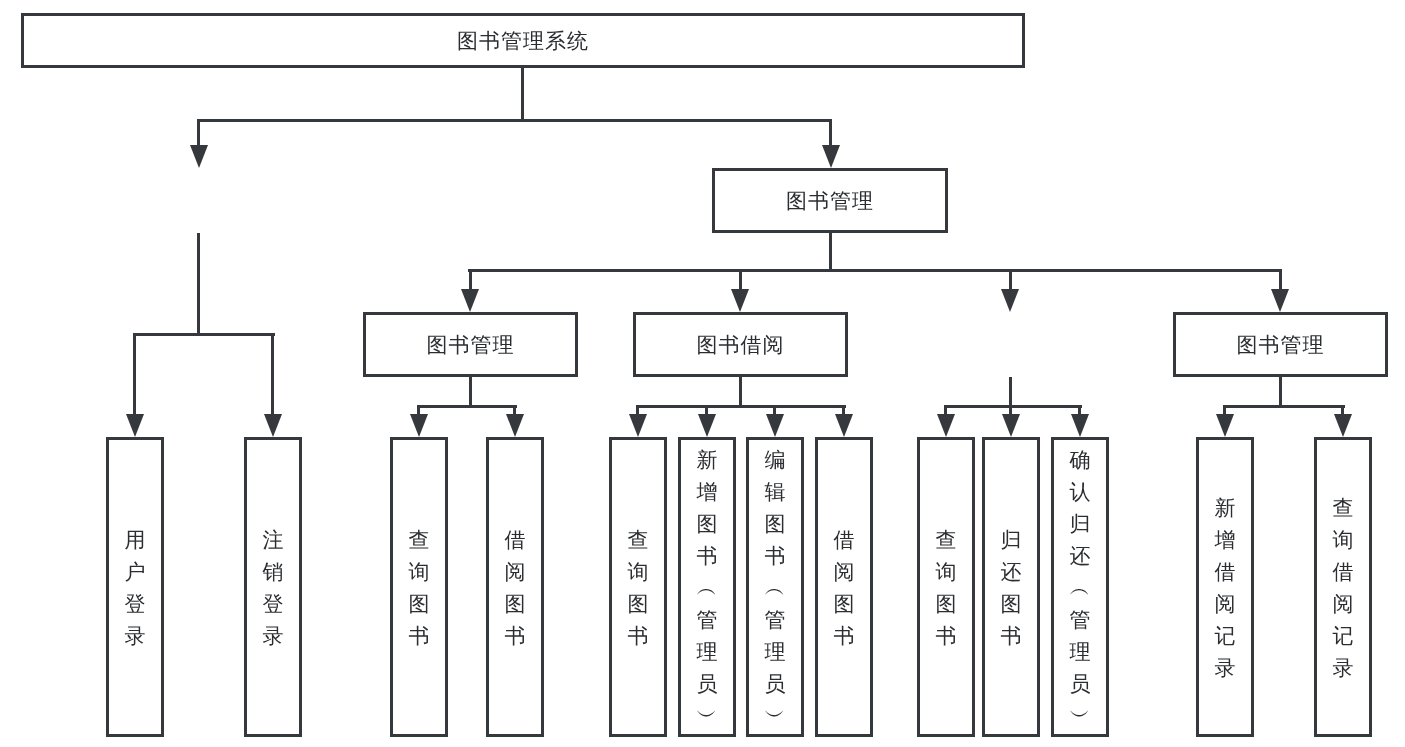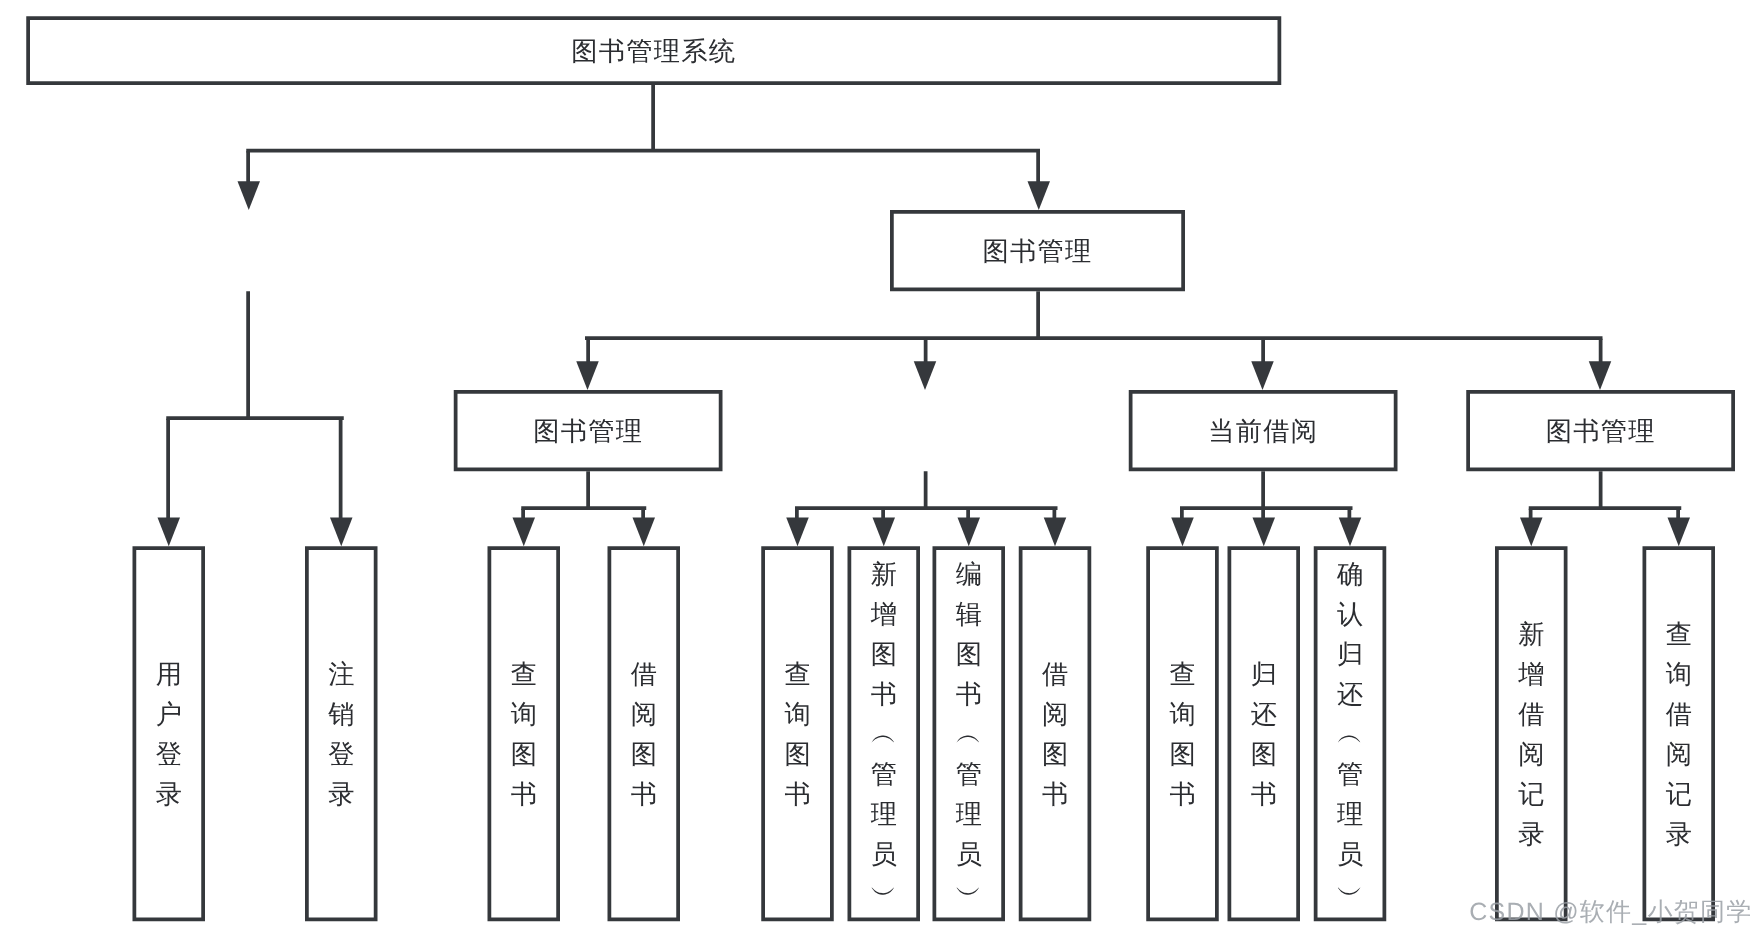--- a/index.html
+++ b/index.html
@@ -59,22 +59,22 @@
   <div class="line" style="left:739px;top:271px;width:3px;height:19px"></div>
   <div class="ah" style="left:731px;top:289px"></div>
   <div class="line" style="left:1009px;top:271px;width:3px;height:19px"></div>
   <div class="ah" style="left:1001px;top:289px"></div>
   <div class="line" style="left:1279px;top:271px;width:3px;height:19px"></div>
   <div class="ah" style="left:1271px;top:289px"></div>
 
   <div class="box" style="left:363px;top:312px;width:215px;height:65px">
     <span>图书管理</span>
   </div>
-  <div class="box" style="left:903px;top:312px;width:215px;height:65px">
-    <span>当前借阅</span>
+  <div class="box" style="left:633px;top:312px;width:215px;height:65px">
+    <span>图书借阅</span>
   </div>
   <div class="box" style="left:1173px;top:312px;width:215px;height:65px">
     <span>图书管理</span>
   </div>
 
   <div class="line" style="left:469px;top:377px;width:3px;height:30px"></div>
   <div class="line" style="left:417px;top:405px;width:100px;height:3px"></div>
   <div class="line" style="left:417px;top:407px;width:3px;height:8px"></div>
   <div class="ah" style="left:410px;top:414px"></div>
   <div class="line" style="left:513px;top:407px;width:3px;height:8px"></div>
@@ -202,14 +202,13 @@
     </div>
   <div class="vbox" style="left:1314px;top:437px;width:58px;height:300px">
       <span class="vchar">查</span>
       <span class="vchar">询</span>
       <span class="vchar">借</span>
       <span class="vchar">阅</span>
       <span class="vchar">记</span>
       <span class="vchar">录</span>
     </div>
 
-  <div class="watermark">CSDN @软件_小贺同学</div>
 </div>
 
 </body></html>

